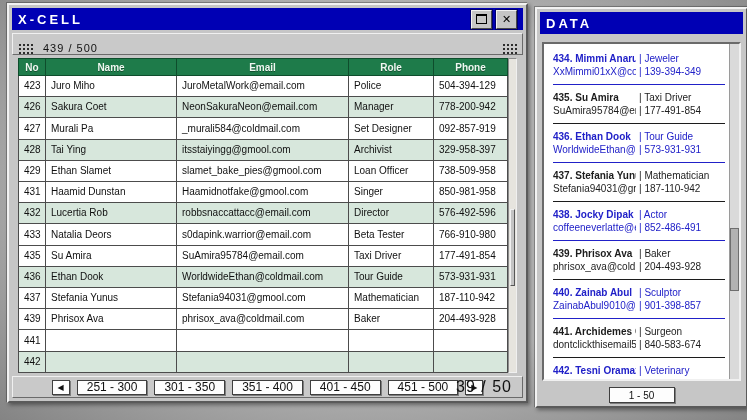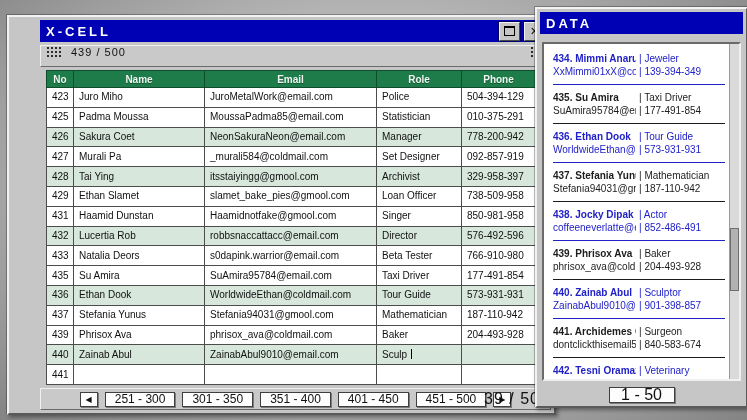--- a/index.html
+++ b/index.html
@@ -32,21 +32,21 @@
     border:1px solid;border-color:#f2f2f2 #4a4a4a #4a4a4a #f2f2f2;
     box-shadow:0 0 0 1px #00006a;
     display:flex;align-items:center;justify-content:center;
     font-size:11px;font-weight:bold;color:#000;cursor:default;
   }
   .mx-glyph{width:9px;height:7px;border:1px solid #000;border-top-width:2px;display:block}
   
   .toolbar{
     height:20px;margin:0 3px 3px 3px;flex:0 0 auto;
     background:#c9c9c9;border:1px solid;border-color:#f0f0f0 #6a6a6a #6a6a6a #f0f0f0;
-    display:flex;align-items:flex-start;padding:0 5px;
+    display:flex;align-items:flex-end;padding:0 5px;
   }
   .grid-icon{
     width:15px;height:11px;
     background-image:radial-gradient(#2c2c2c 1px, transparent 1.3px);
     background-size:4px 4px;background-position:0 0;
   }
   .record-indicator{font-size:11px;letter-spacing:1px;color:#111;margin-left:10px}
   
   .table-zone{flex:1 1 auto;margin:0 9px;display:flex;min-height:0}
   table{border-collapse:collapse;table-layout:fixed;width:489px;background:#fff;flex:0 0 auto}
@@ -111,30 +111,30 @@
   }
   .list-thumb{
     position:absolute;left:0;right:0;top:55%;height:18%;
     background:#b2b2b2;border:1px solid #6e6e6e;
   }
   .data-bottom{
     flex:0 0 auto;height:22px;display:flex;align-items:center;justify-content:center;
   }
   .range-btn{
     width:66px;height:16px;background:#fdfdfd;border:1px solid #3f3f3f;
-    box-shadow:1px 1px 0 #7d7d7d;font-size:16px;color:#101010;
+    box-shadow:1px 1px 0 #7d7d7d;font-size:10px;color:#101010;
     display:flex;align-items:center;justify-content:center;cursor:default;
   }
 </style>
 </head>
 <body>
 
 <div class="stage">
 
-  <div class="win" style="left:7px;top:15px;width:517px;height:396px;padding-left:28px;">
+  <div class="win" style="left:7px;top:3px;width:517px;height:396px;">
     <div class="titlebar">
       <span class="title-text">X-CELL</span>
       <span class="tb-spacer"></span>
       <span class="tb-btn">
           <span class="mx-glyph"></span>
         </span>
       <span class="tb-btn">
           <span>✕</span>
         </span>
     </div>
@@ -168,27 +168,20 @@
 
             <tr>
               <td>423</td>
               <td>Juro Miho</td>
               <td>JuroMetalWork@email.com</td>
               <td><span>Police</span></td>
               <td>504-394-129</td>
             </tr>
 
 
-            <tr>
-              <td>425</td>
-              <td>Padma Moussa</td>
-              <td>MoussaPadma85@email.com</td>
-              <td><span>Statistician</span></td>
-              <td>010-375-291</td>
-            </tr>
 
             <tr class="alt">
               <td>426</td>
               <td>Sakura Coet</td>
               <td>NeonSakuraNeon@email.com</td>
               <td><span>Manager</span></td>
               <td>778-200-942</td>
             </tr>
 
             <tr>
@@ -267,36 +260,36 @@
 
 
             <tr>
               <td>439</td>
               <td>Phrisox Ava</td>
               <td>phrisox_ava@coldmail.com</td>
               <td><span>Baker</span></td>
               <td>204-493-928</td>
             </tr>
 
+
+            <tr>
+              <td>441</td>
+              <td></td>
+              <td></td>
+              <td><span></span></td>
+              <td></td>
+            </tr>
+
             <tr class="alt">
-              <td>440</td>
-              <td>Zainab Abul</td>
-              <td>ZainabAbul9010@email.com</td>
-              <td class="editing"><span>Sculp</span><span class="caret"></span></td>
-              <td></td>
-            </tr>
-
-            <tr>
-              <td>441</td>
+              <td>442</td>
               <td></td>
               <td></td>
               <td><span></span></td>
               <td></td>
             </tr>
-
           </tbody>
       </table>
       <div class="v-scroll">
         <div class="v-thumb"></div>
       </div>
     </div>
 
     <div class="pagebar">
       <span class="group">
         <button class="pg-arrow">◀</button>

